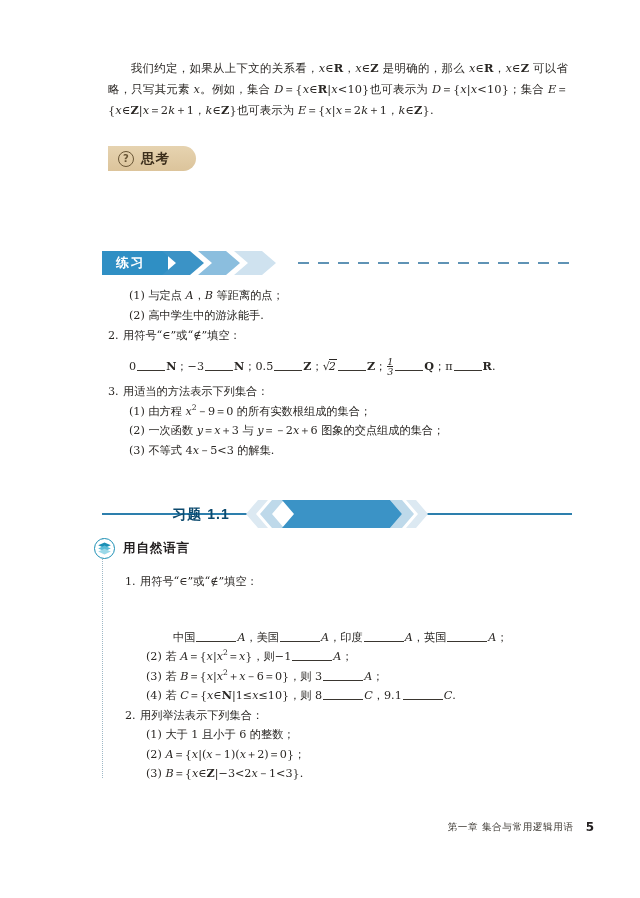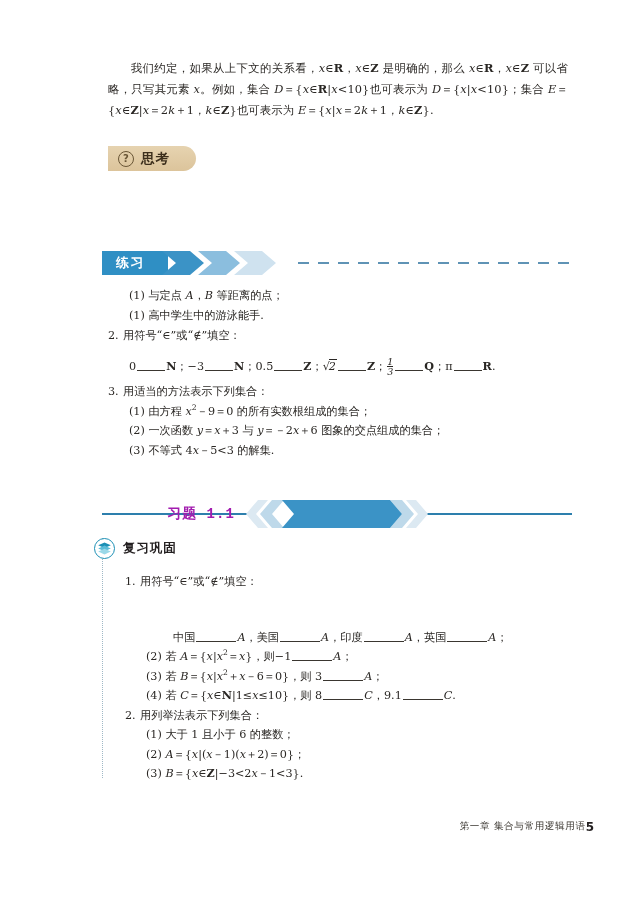--- a/index.html
+++ b/index.html
@@ -204,24 +204,24 @@
     top: 0;
     width: 198px;
     height: 40px;
   }
   .xiti-text {
     position: absolute;
     left: 0; top: 0;
     width: 198px; height: 40px;
     line-height: 40px;
     text-align: center;
-    font-family: Liberation Mono, monospace;
+    font-family: Liberation Sans, sans-serif;
     font-weight: bold;
     font-size: 14px;
-    color: #a21caf;
+    color: #0c4a6e;
     letter-spacing: 1px;
     z-index: 5;
   }
 
   
   .xiti-body {
     position: absolute;
     left: 86px;
     top: 538px;
     width: 470px;
@@ -255,21 +255,22 @@
 
   
   .footer {
     position: absolute;
     right: 86px;
     top: 820px;
     font-family: "DejaVu Sans", "Liberation Sans", sans-serif;
     font-size: 9.6px;
     color: #3a3630;
     display: flex;
-    align-items: flex-start;
+    align-items: center;
+    gap: 12px;
   }
   .footer-ch { letter-spacing: 0.6px; }
   .footer-pg {
     font-weight: bold;
     font-size: 12px;
     color: #231f20;
   }
   .watermark {
     position: absolute;
     right: 26px;
@@ -318,21 +319,21 @@
           <path d="M0 0 H28 L42 12 L28 24 H0 L14 12 Z" fill="#cfe2ef"></path>
         </svg>
     </div>
     <div class="dashline"></div>
   </div>
 
   <div class="ex-list" style="top:286px;">
 
     <div class="ex-item">
       <div class="ex-sub">(1) 与定点 <span class="mth">A</span>，<span class="mth">B</span> 等距离的点；</div>
-      <div class="ex-sub">(1) 高中学生中的游泳能手.</div>
+      <div class="ex-sub">(2) 高中学生中的游泳能手.</div>
     </div>
 
     <div class="ex-item" style="margin-top:1px;">
       <div><span class="ex-num">2.</span><span>用符号“∈”或“∉”填空：</span></div>
       <div class="ex-sub" style="margin-top:11px;">
         0<span class="blank"></span><span class="bb">N</span>；−3<span class="blank"></span><span class="bb">N</span>；0.5<span class="blank"></span><span class="bb">Z</span>；<span class="op">√</span><span class="sqrt">2</span><span class="blank"></span><span class="bb">Z</span>；<span class="frac"><span class="num">1</span><span class="den">3</span></span><span class="blank"></span><span class="bb">Q</span>；<span class="op">π</span><span class="blank"></span><span class="bb">R</span>.
       </div>
     </div>
 
     <div class="ex-item" style="margin-top:5px;">
@@ -360,21 +361,21 @@
 
   <div class="xiti-body">
     <div class="fuxi-head">
       <span class="layers-icon">
         <svg width="19" height="19" viewBox="0 0 19 19" style="display:block;">
           <path d="M3.2 6.2 L9.5 3.4 L15.8 6.2 L9.5 9.0 Z" fill="#1b8fb5"></path>
           <path d="M3.2 9.4 L9.5 6.6 L15.8 9.4 L9.5 12.2 Z" fill="#5bbcd8"></path>
           <path d="M3.2 12.6 L9.5 9.8 L15.8 12.6 L9.5 15.4 Z" fill="#9ad8e8"></path>
         </svg>
       </span>
-      <span class="fuxi-title">复习巩固</span>
+      <span class="fuxi-title">用自然语言</span>
     </div>
 
     <div class="ex-list" style="left:22px; top:34px; width:440px;">
 
       <div class="ex-item">
         <div><span class="ex-num">1.</span><span>用符号“∈”或“∉”填空：</span></div>
         <div class="ex-sub2">
           中国<span class="blank w-l"></span><span class="mth">A</span>，美国<span class="blank w-l"></span><span class="mth">A</span>，印度<span class="blank w-l"></span><span class="mth">A</span>，英国<span class="blank w-l"></span><span class="mth">A</span>；
         </div>
         <div class="ex-sub">(2) 若 <span class="mth">A</span>＝{<span class="mth">x</span>|<span class="mth">x</span><sup>2</sup>＝<span class="mth">x</span>}，则−1<span class="blank w-l"></span><span class="mth">A</span>；</div>

